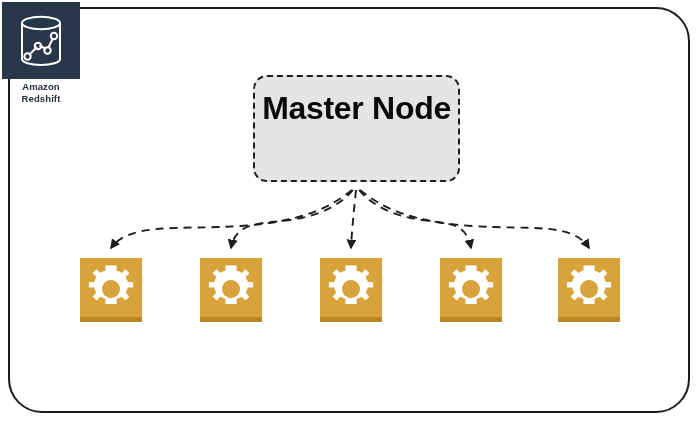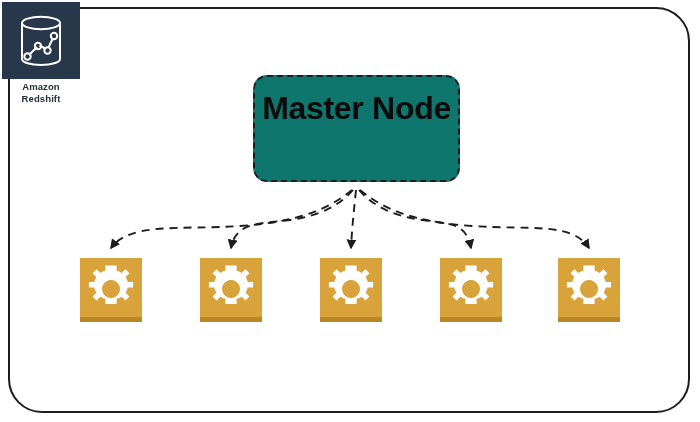--- a/index.html
+++ b/index.html
@@ -70,21 +70,21 @@
   
   .master-node {
     position: absolute;
     left: 253px;
     top: 75px;
     width: 207px;
     height: 107px;
     box-sizing: border-box;
     border: 2px dashed #1d1d1d;
     border-radius: 14px;
-    background: #0f766e;
+    background: #e5e5e5;
   }
   .master-node-label {
     position: absolute;
     left: 0;
     right: 0;
     top: 13px;
     text-align: center;
     font-size: 32px;
     font-weight: bold;
     color: #0a0a0a;

